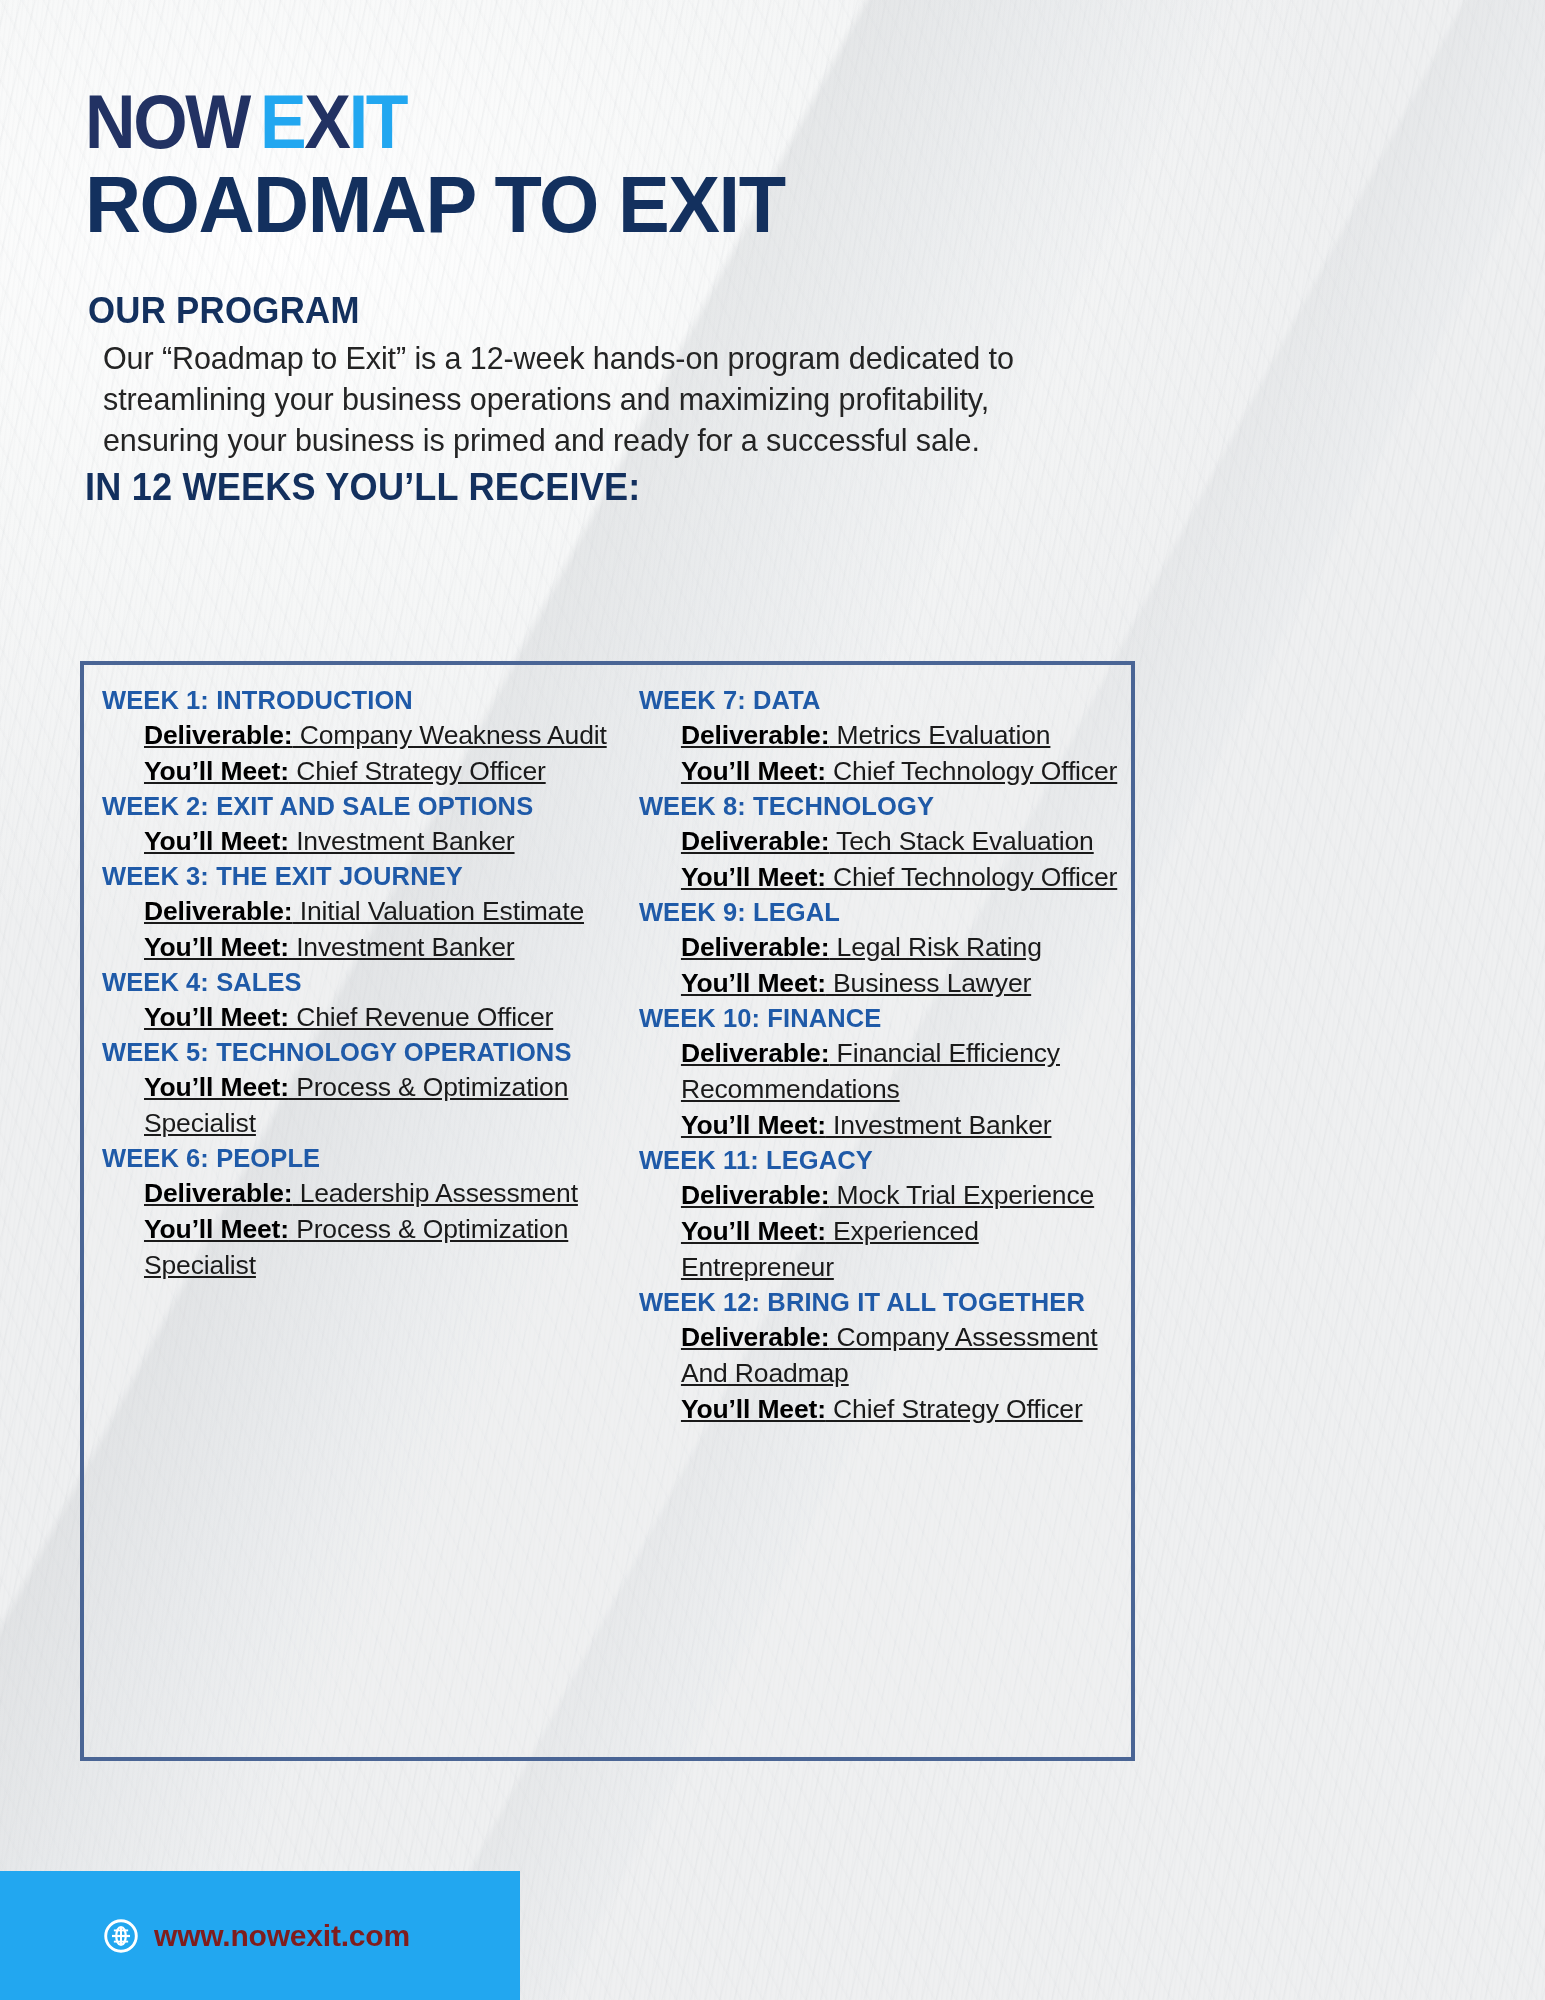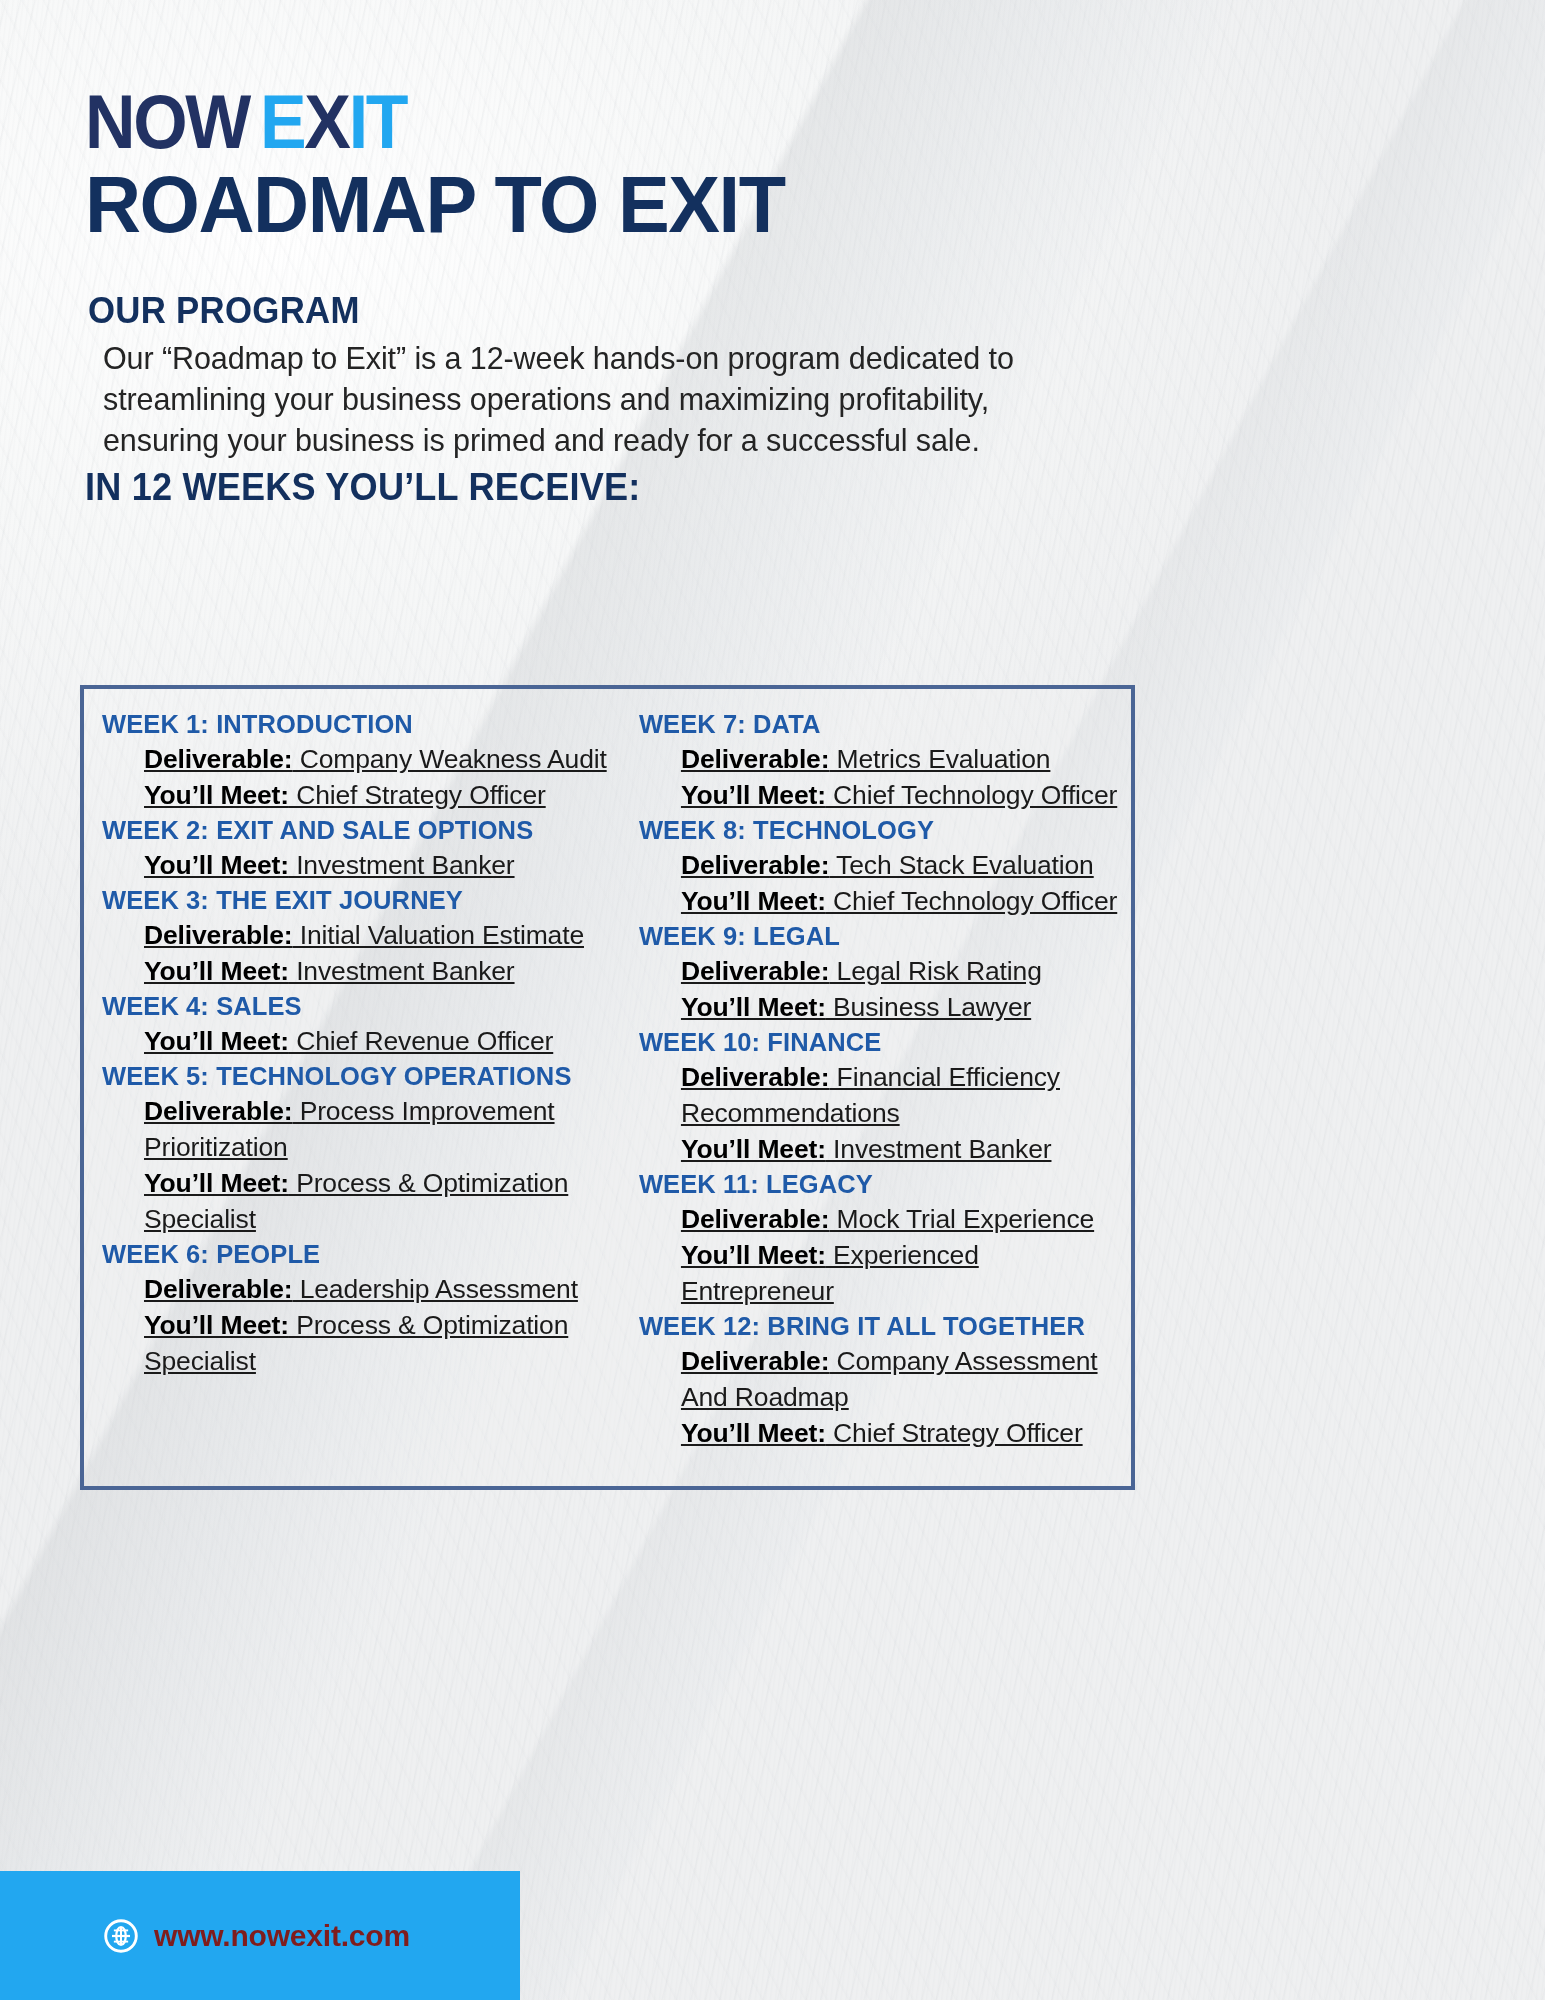--- a/index.html
+++ b/index.html
@@ -149,24 +149,23 @@
     transform: scaleX(0.95);
     transform-origin: left center;
   }
 
   
   .weeks-box {
     position: absolute;
     left: 80px;
     top: 661px;
     width: 1055px;
-    height: 805px;
+    height: 1100px;
     border: 4px solid #4a6595;
     background: rgba(255,255,255,0.06);
-    margin-top: 24px;
   }
 
   .weeks-cols {
     position: absolute;
     inset: 0;
     display: flex;
   }
   .col {
     padding-top: 18px;
   }
@@ -281,21 +280,20 @@
           </div>
           <div class="week-block">
             <div class="week-title">WEEK 4: SALES</div>
             <div class="week-body">
               <span class="week-line"><b>You’ll Meet:</b><span> Chief Revenue Officer</span></span>
             </div>
           </div>
           <div class="week-block">
             <div class="week-title">WEEK 5: TECHNOLOGY OPERATIONS</div>
             <div class="week-body">
-              <span class="week-line"><b>Deliverable:</b><span> Process Improvement Prioritization</span></span>
               <span class="week-line"><b>You’ll Meet:</b><span> Process &amp; Optimization Specialist</span></span>
             </div>
           </div>
           <div class="week-block">
             <div class="week-title">WEEK 6: PEOPLE</div>
             <div class="week-body">
               <span class="week-line"><b>Deliverable:</b><span> Leadership Assessment</span></span>
               <span class="week-line"><b>You’ll Meet:</b><span> Process &amp; Optimization Specialist</span></span>
             </div>
           </div>

